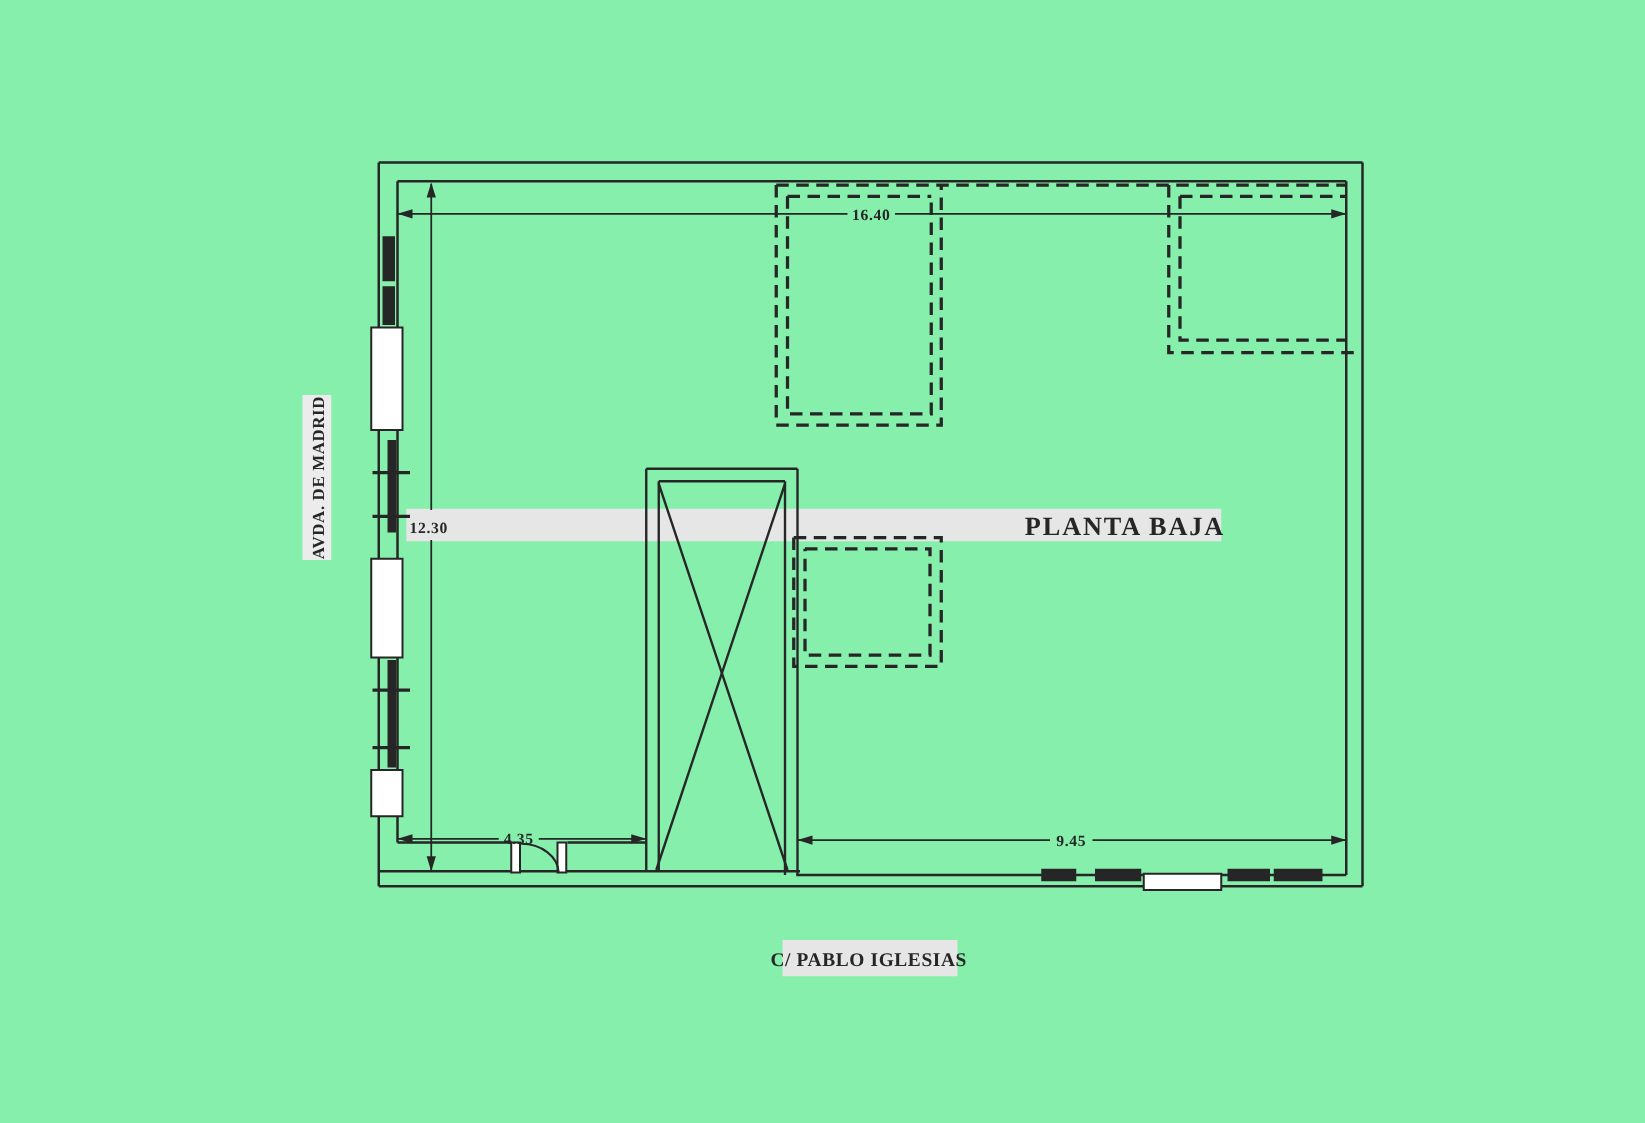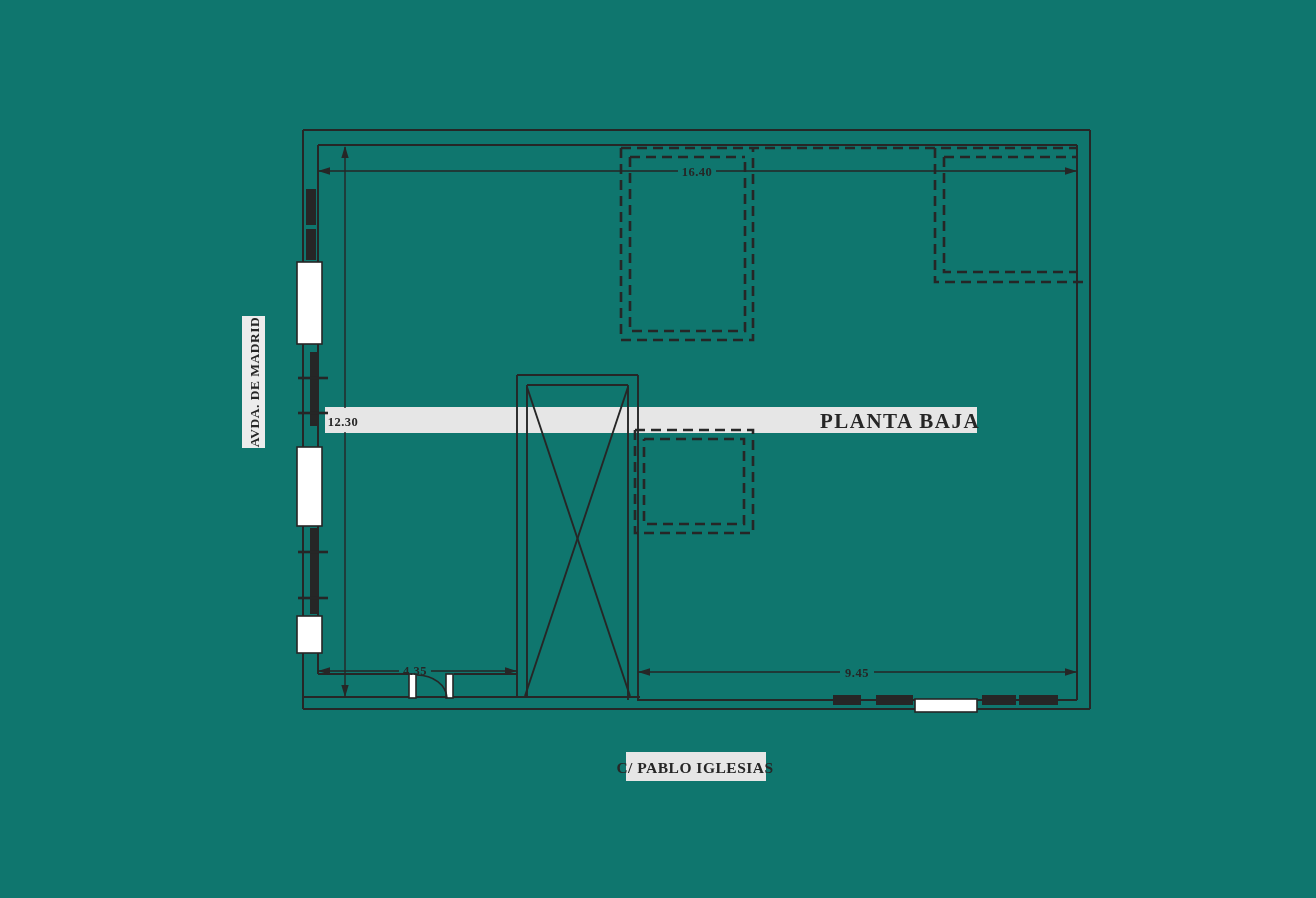--- a/index.html
+++ b/index.html
@@ -5,21 +5,21 @@
   html, body {
     margin: 0;
     padding: 0;
     background: #ffffff;
     font-family: "Liberation Serif", serif;
   }
   .page {
     position: relative;
     width: 1316px;
     height: 898px;
-    background: #0f766e;
+    background: #86efac;
     overflow: hidden;
   }
   svg text {
     font-family: "Liberation Serif", serif;
     font-weight: bold;
     fill: #262626;
   }
   .dim-text { font-size: 12.5px; letter-spacing: 0.5px; }
   .title-text { font-size: 21px; letter-spacing: 1.5px; }
   .street-text { font-size: 15.5px; letter-spacing: 0.5px; }

